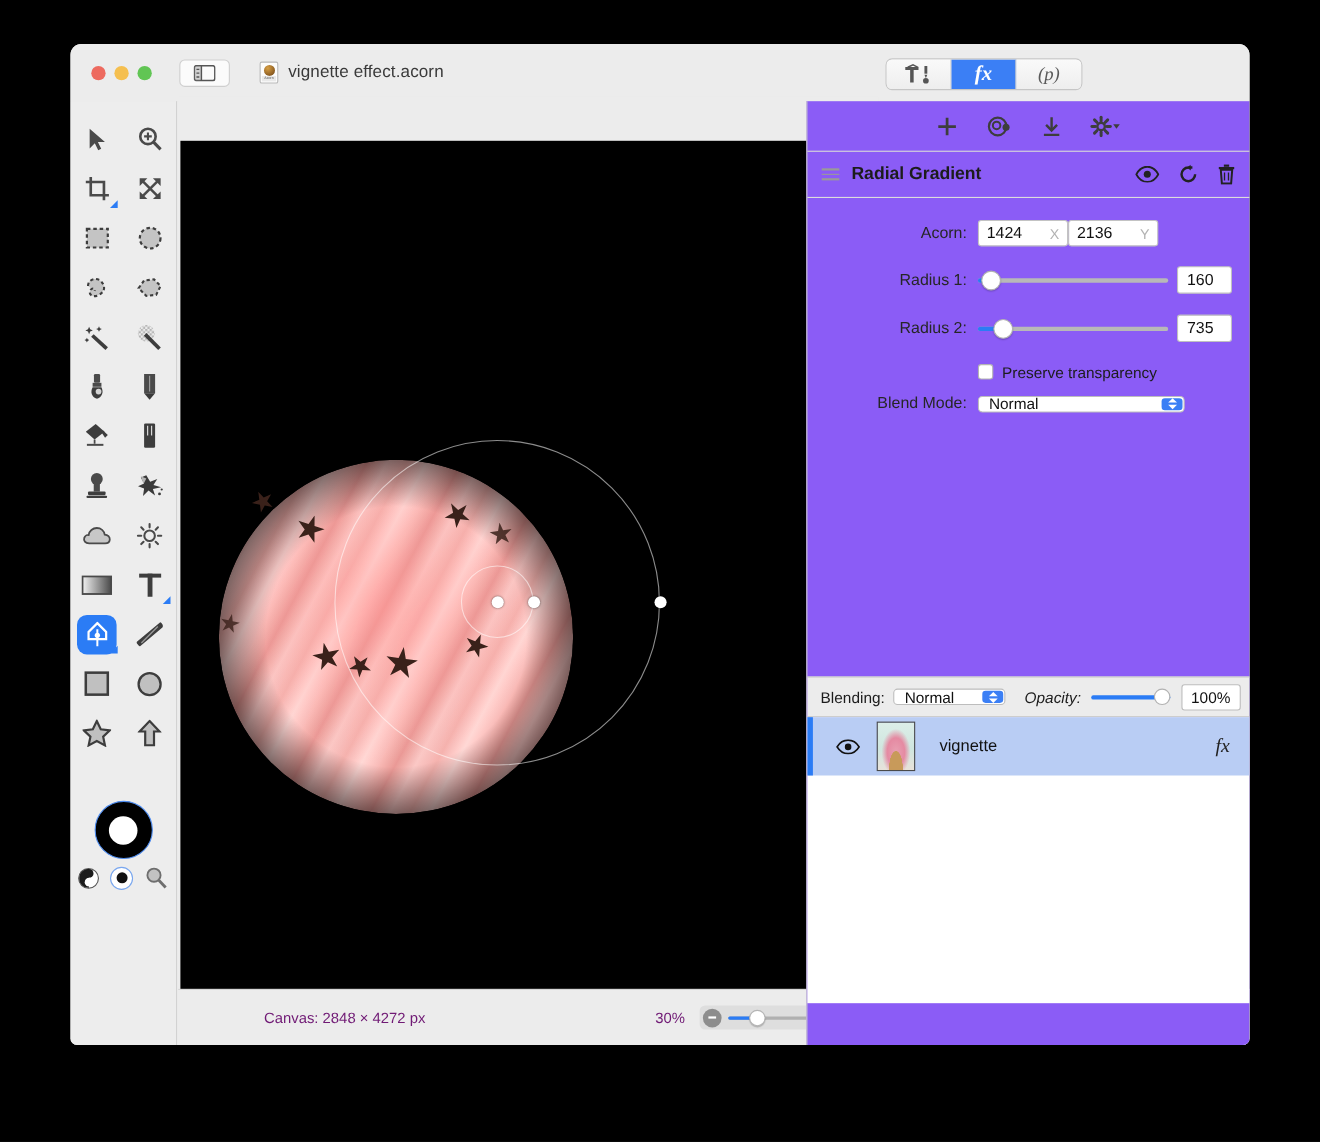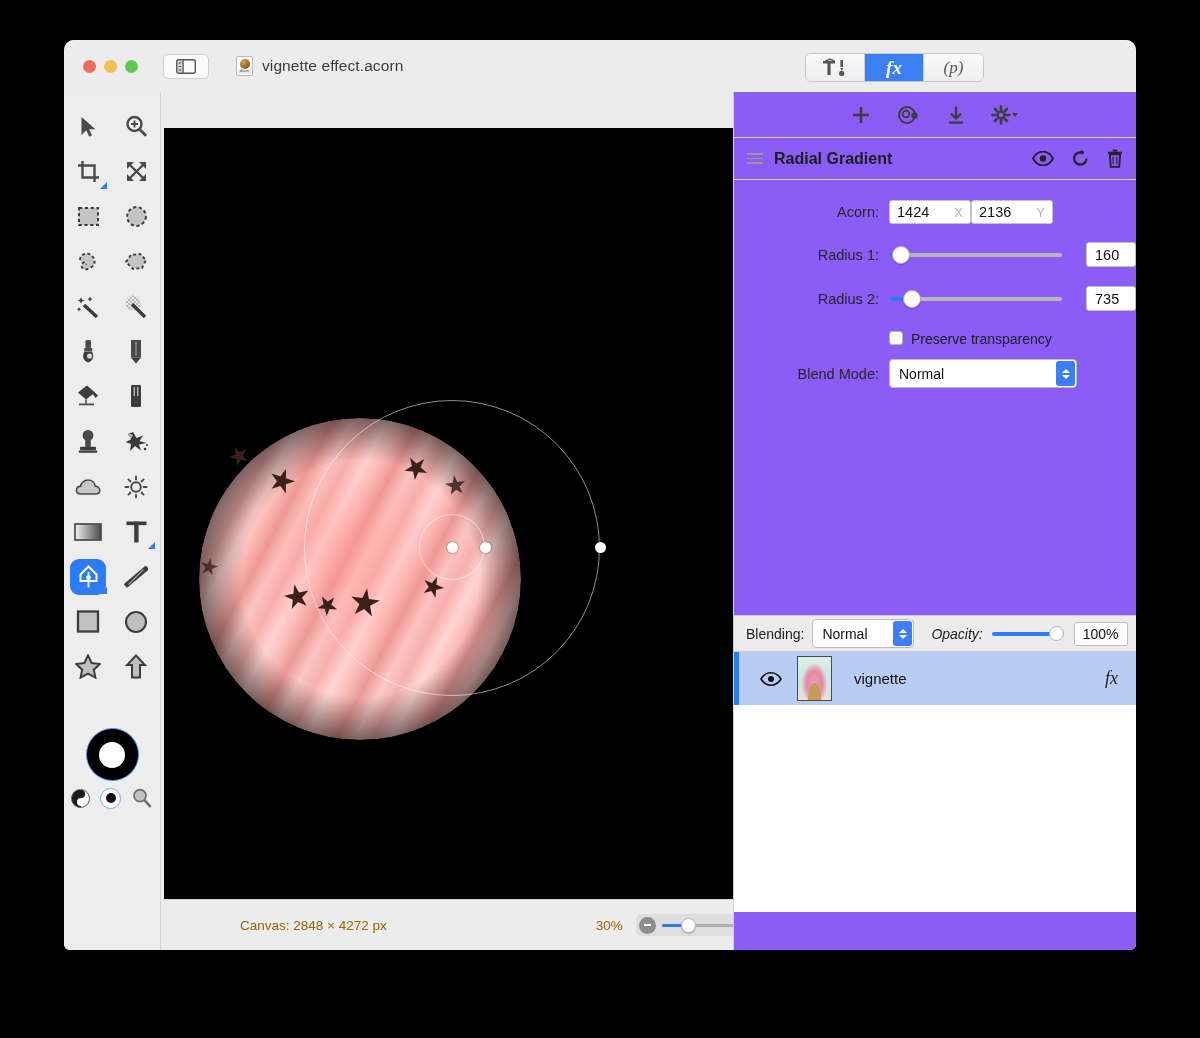--- a/index.html
+++ b/index.html
@@ -196,21 +196,21 @@
     border-radius: 50%; background: #fff;
     box-shadow: 0 0 2px rgba(0,0,0,0.6);
   }
   
   .statusbar {
     position: absolute; left: 98px; right: 0; bottom: 0;
     height: 51px;
     background: #ececec;
     border-top: 1px solid #d6d6d6;
     display: flex; align-items: center;
-    font-size: 13.5px; color: #a16207;
+    font-size: 13.5px; color: #701a75;
   }
   .sb-canvas { margin-left: 78px; }
   .sb-zoom-pct { margin-left: 198px; width: 38px; text-align: right; }
   .zoomslider {
     margin-left: 13px;
     width: 150px; height: 22px;
     background: #dedede;
     border-radius: 5px;
     display: flex; align-items: center;
     position: relative;
@@ -297,21 +297,21 @@
     height: 4px; background: #b8b8b8; border-radius: 2px;
   }
   .sl-fill { position: absolute; left: 0; top: 7.5px; height: 4px; background: #2b7cf5; border-radius: 2px; }
   .sl-knob {
     position: absolute; top: 0;
     width: 18px; height: 18px; border-radius: 50%;
     background: #fff; border: 1px solid #b2b2b2;
     box-shadow: 0 1px 1.5px rgba(0,0,0,.22);
   }
   .num-right {
-    margin-left: 24px;
+    margin-left: 8px;
     width: 50px; height: 25px;
     background: #fff; border: 1px solid #c0c0c0; border-radius: 3px;
     display: flex; align-items: center; padding-left: 8px;
     font-size: 14.5px; color: #111;
   }
   .colorchip {
     width: 55px; height: 19px; border-radius: 8px;
     border: 1px solid #cfcfcf;
   }
   .colorchip.checker {
@@ -322,21 +322,21 @@
     background-position: 0 0, 5.5px 5.5px;
   }
   .colorchip.black { background: #000; border-color: #000; }
   .checkrow { display: flex; align-items: flex-start; margin: 6px 0 12px 155px; }
   .checkbox {
     width: 14px; height: 14px;
     background: #fff; border: 1px solid #b4b4b4; border-radius: 3px;
   }
   .checklabel { margin-left: 8px; font-size: 14px; color: #1c1c1c; }
   .popup {
-    width: 188px; height: 29px;
+    width: 188px; height: 15px;
     background: #fff;
     border: 1px solid #bdbdbd; border-radius: 4px;
     display: flex; align-items: center;
     padding-left: 9px;
     font-size: 14px; color: #111;
     position: relative;
   }
   .popup .stepper {
     position: absolute; right: 1px; top: 1px; bottom: 1px;
     width: 19px; background: #3b7ff5;

